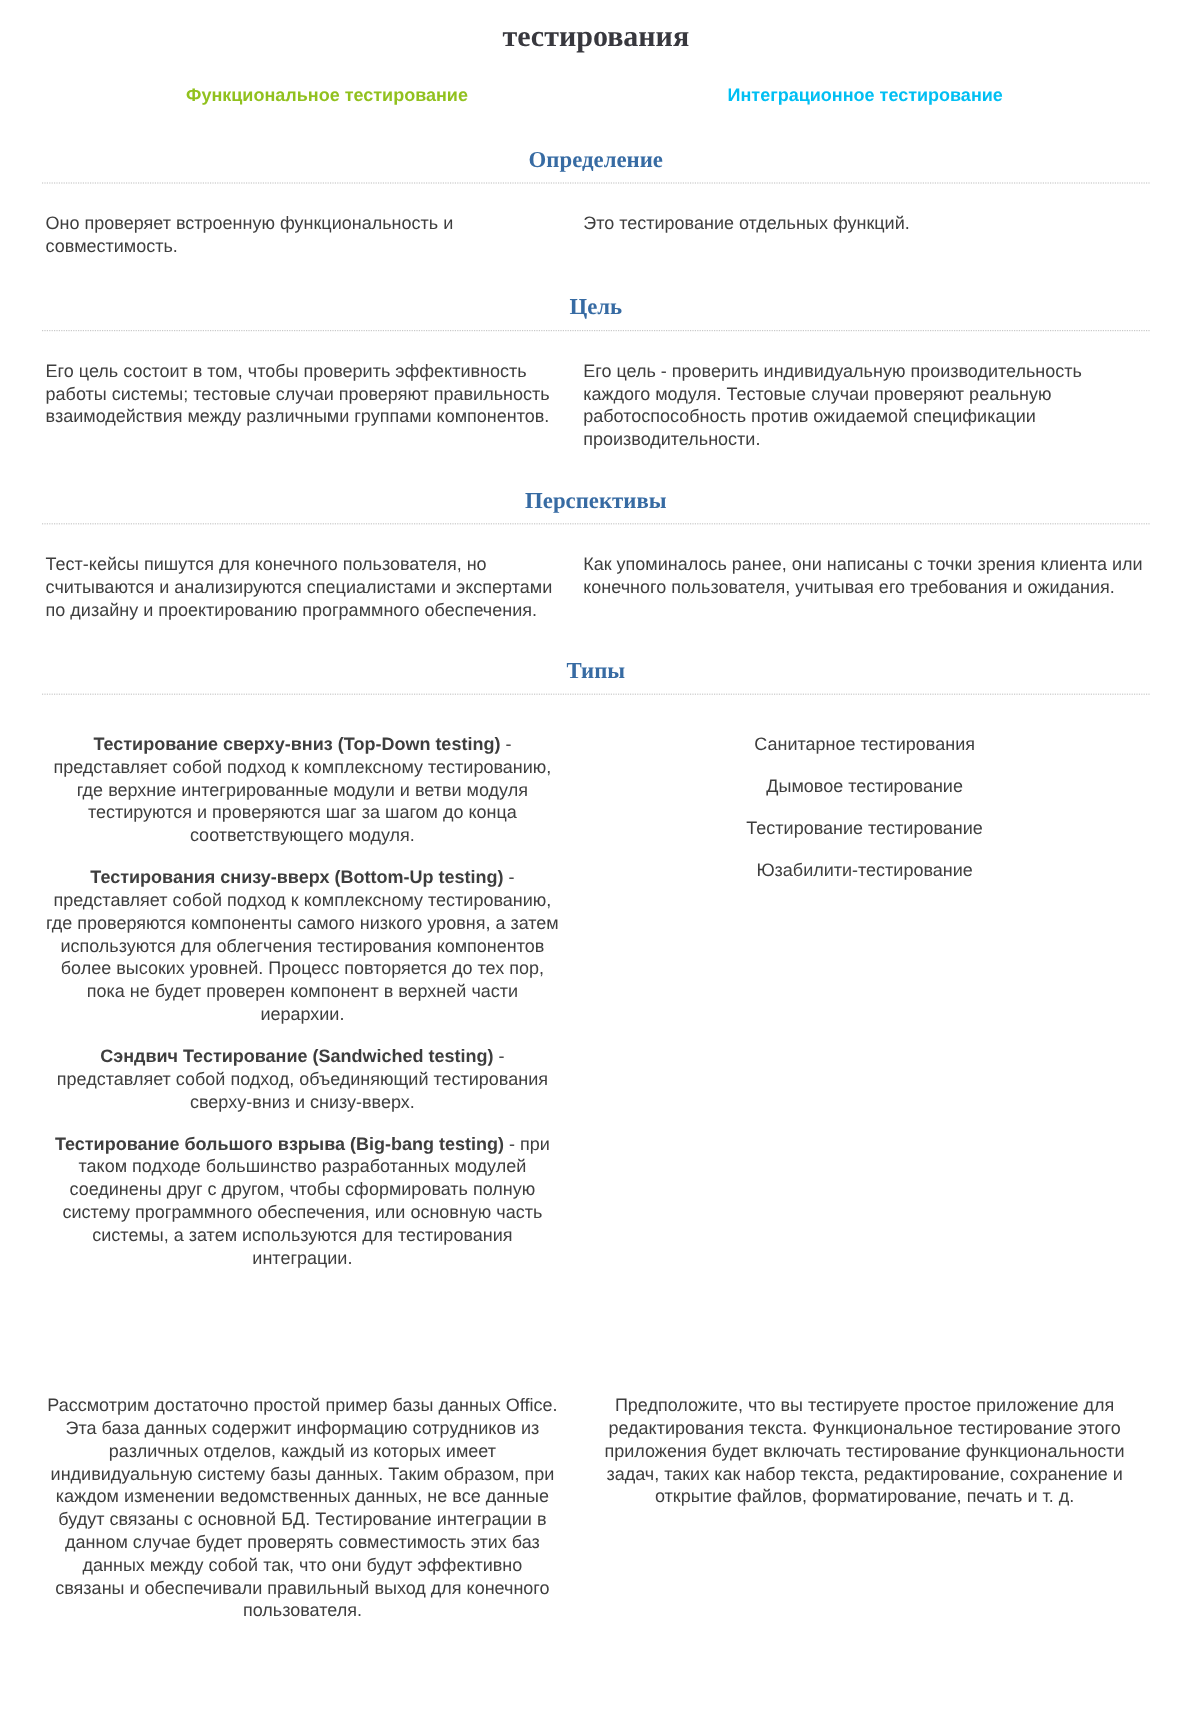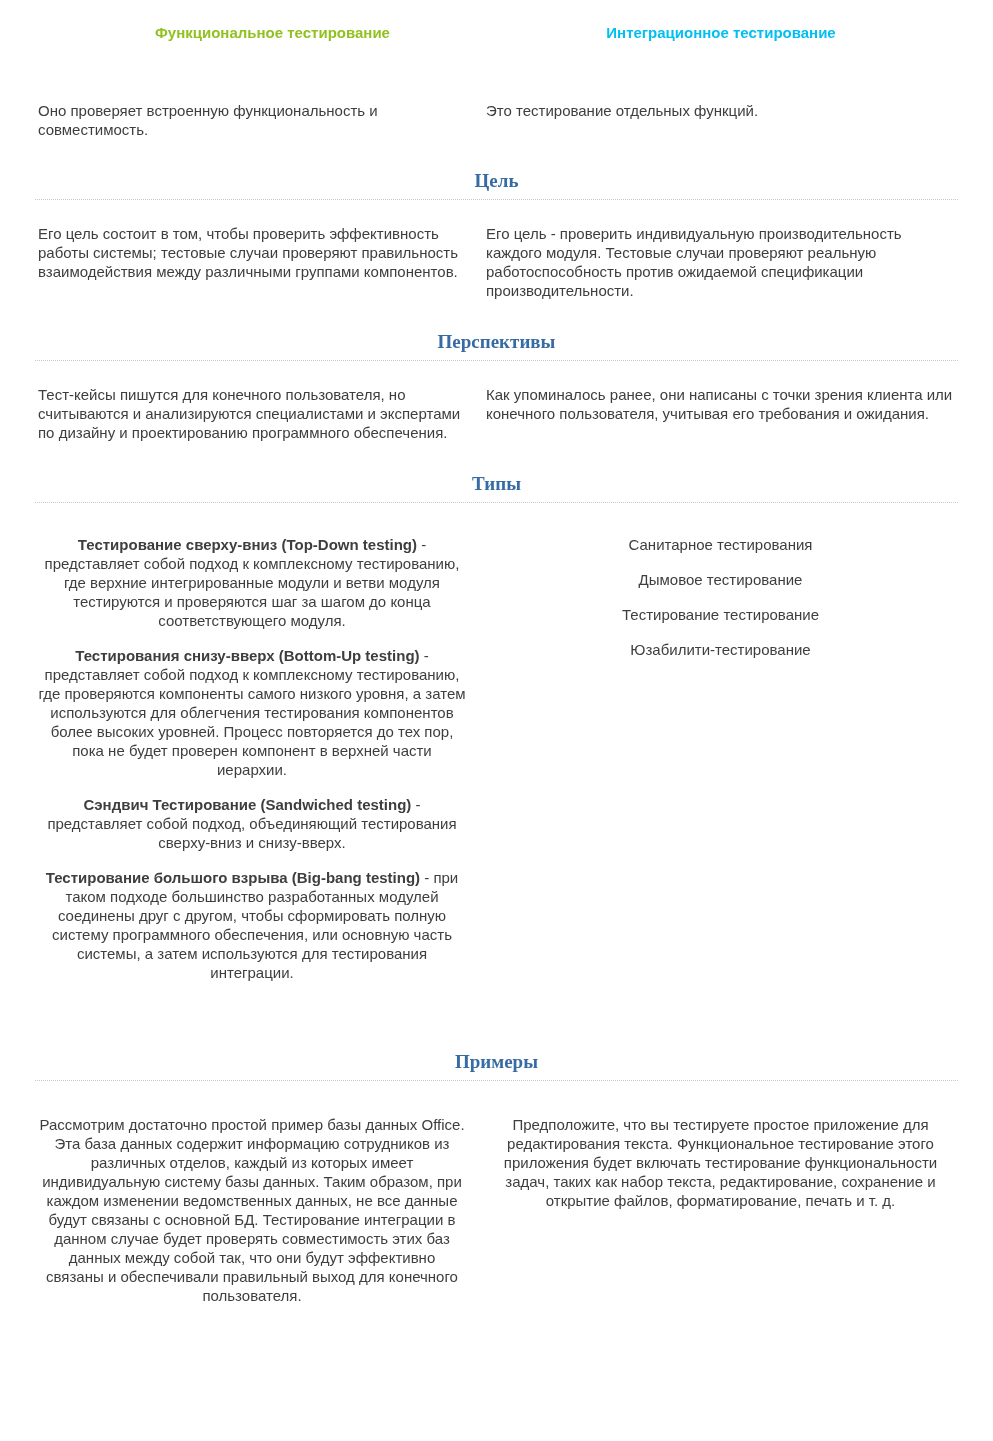--- a/index.html
+++ b/index.html
@@ -71,28 +71,30 @@
   }
   .cell p:last-child { margin-bottom: 0; }
   .cell p strong { font-weight: bold; }
 </style>
 </head>
 <body>
 
 <main>
 
   <h1 class="title">
+    <span>тестирования</span>
   </h1>
 
   <div class="col-headers">
     <div class="col-head right">Функциональное тестирование</div>
     <div class="col-head left">Интеграционное тестирование</div>
   </div>
 
   <section style="margin-top:36px;">
+    <h2 class="section-title">Определение</h2>
     <div class="row">
       <div class="cell cell-left">
         <p>Оно проверяет встроенную функциональность и совместимость.</p>
       </div>
       <div class="cell cell-right">
         <p>Это тестирование отдельных функций.</p>
       </div>
     </div>
   </section>
 
@@ -132,21 +134,20 @@
       <div class="cell cell-right">
         <p>Санитарное тестирования</p>
         <p>Дымовое тестирование</p>
         <p>Тестирование тестирование</p>
         <p>Юзабилити-тестирование</p>
       </div>
     </div>
   </section>
 
   <section>
-    <h2 class="section-title">Примеры</h2>
     <div class="row top last">
       <div class="cell cell-left">
         <p>Рассмотрим достаточно простой пример базы данных Office. Эта база данных содержит информацию сотрудников из различных отделов, каждый из которых имеет индивидуальную систему базы данных. Таким образом, при каждом изменении ведомственных данных, не все данные будут связаны с основной БД. Тестирование интеграции в данном случае будет проверять совместимость этих баз данных между собой так, что они будут эффективно связаны и обеспечивали правильный выход для конечного пользователя.</p>
       </div>
       <div class="cell cell-right">
         <p>Предположите, что вы тестируете простое приложение для редактирования текста. Функциональное тестирование этого приложения будет включать тестирование функциональности задач, таких как набор текста, редактирование, сохранение и открытие файлов, форматирование, печать и т. д.</p>
       </div>
     </div>
   </section>
 

